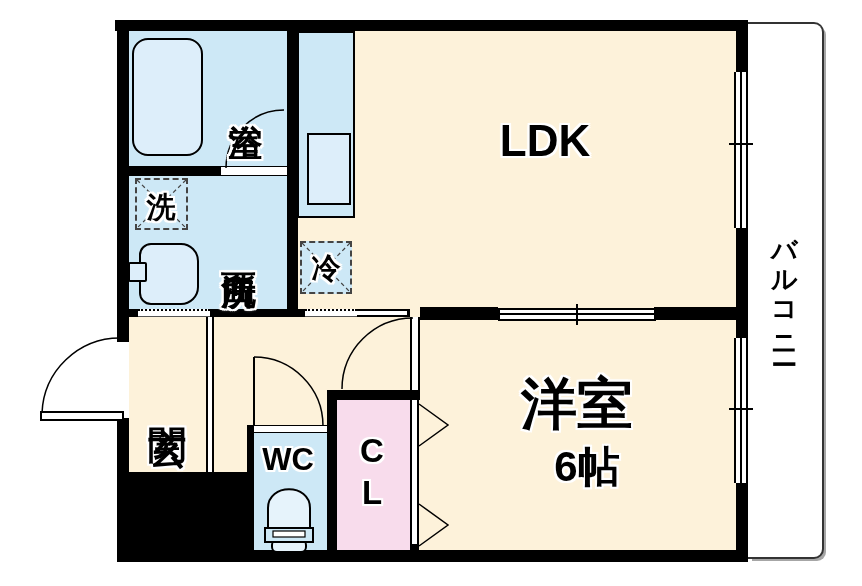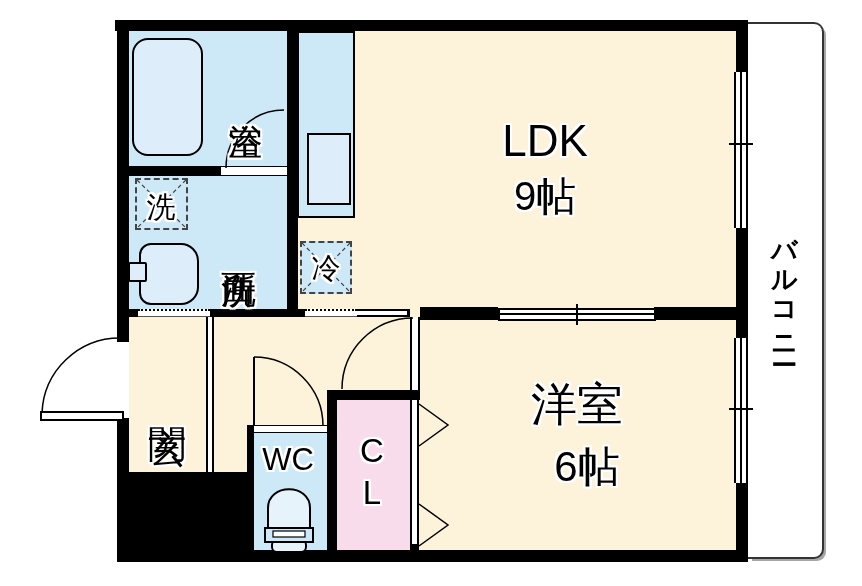--- a/index.html
+++ b/index.html
@@ -9,21 +9,21 @@
   html,body{margin:0;padding:0;background:#ffffff;}
   .plan{position:relative;width:862px;height:586px;background:#ffffff;overflow:hidden;
         font-family:"Liberation Sans","DejaVu Sans",sans-serif;}
   .abs{position:absolute;box-sizing:border-box;}
   .wall{background:var(--wall);}
   .floor-main{background:var(--room);}
   .wet{background:var(--wet-area);}
   .pink{background:var(--closet-pink);}
   .fixture{background:var(--wet-light);border:2px solid #000;}
   .dashedbox{background:var(--wet-area);border:2px dashed #444;}
-  .lbl{position:absolute;transform:translate(-50%,-50%);color:#000;font-weight:normal;
+  .lbl{position:absolute;transform:translate(-50%,-50%);color:#000;font-weight:bold;
        white-space:nowrap;line-height:1.06;z-index:30;
        text-shadow:-2px -2px 0 #fff,2px -2px 0 #fff,-2px 2px 0 #fff,2px 2px 0 #fff,
                    0 -2px 0 #fff,0 2px 0 #fff,-2px 0 0 #fff,2px 0 0 #fff,0 0 4px #fff;}
   .v{writing-mode:vertical-rl;}
   .vu{writing-mode:vertical-rl;text-orientation:upright;letter-spacing:5px;}
   svg.overlay{position:absolute;left:0;top:0;z-index:20;pointer-events:none;}
   .balcony{position:absolute;left:748px;top:22px;width:74px;height:533px;background:var(--balcony);
            border-top:2px solid #333;border-right:2px solid #333;border-bottom:2px solid #333;
            border-radius:0 10px 10px 0;box-shadow:3px 3px 0 -1px #a6a6a6;}
   .win{background:#fff;border-left:2px solid #000;border-right:2px solid #000;z-index:12;}
@@ -115,21 +115,20 @@
       <rect x="265" y="528" width="48" height="14" fill="#cde8f6" stroke="#000" stroke-width="2"></rect>
       <rect x="273" y="531" width="32" height="6" fill="#ffffff" stroke="#000" stroke-width="1.2"></rect>
     </g>
   </svg>
 
   <div class="lbl v" style="left:246px;top:97px;font-size:34px;">浴室</div>
   <div class="lbl v" style="left:239px;top:245px;font-size:35px;">洗面所</div>
   <div class="lbl" style="left:161px;top:207px;font-size:29px;">洗</div>
   <div class="lbl" style="left:326px;top:268px;font-size:29px;">冷</div>
   <div class="lbl" style="left:545px;top:141px;font-size:44px;">LDK</div>
-  <div class="lbl" style="left:545px;top:196px;font-size:40px;">9帖</div>
   <div class="lbl v" style="left:784px;top:287px;font-size:26px;letter-spacing:3px;font-weight:bold;">バルコニー</div>
   <div class="lbl v" style="left:167px;top:397px;font-size:38px;">玄関</div>
   <div class="lbl" style="left:288px;top:460px;font-size:31px;">WC</div>
   <div class="lbl vu" style="left:371px;top:474px;font-size:33px;">CL</div>
-  <div class="lbl" style="left:577px;top:404px;font-size:46px;">洋室</div>
+  <div class="lbl" style="left:577px;top:404px;font-size:56px;">洋室</div>
   <div class="lbl" style="left:577px;top:467px;font-size:42px;padding-left:20px;">6帖</div>
 
 </div>
 
 </body></html>

